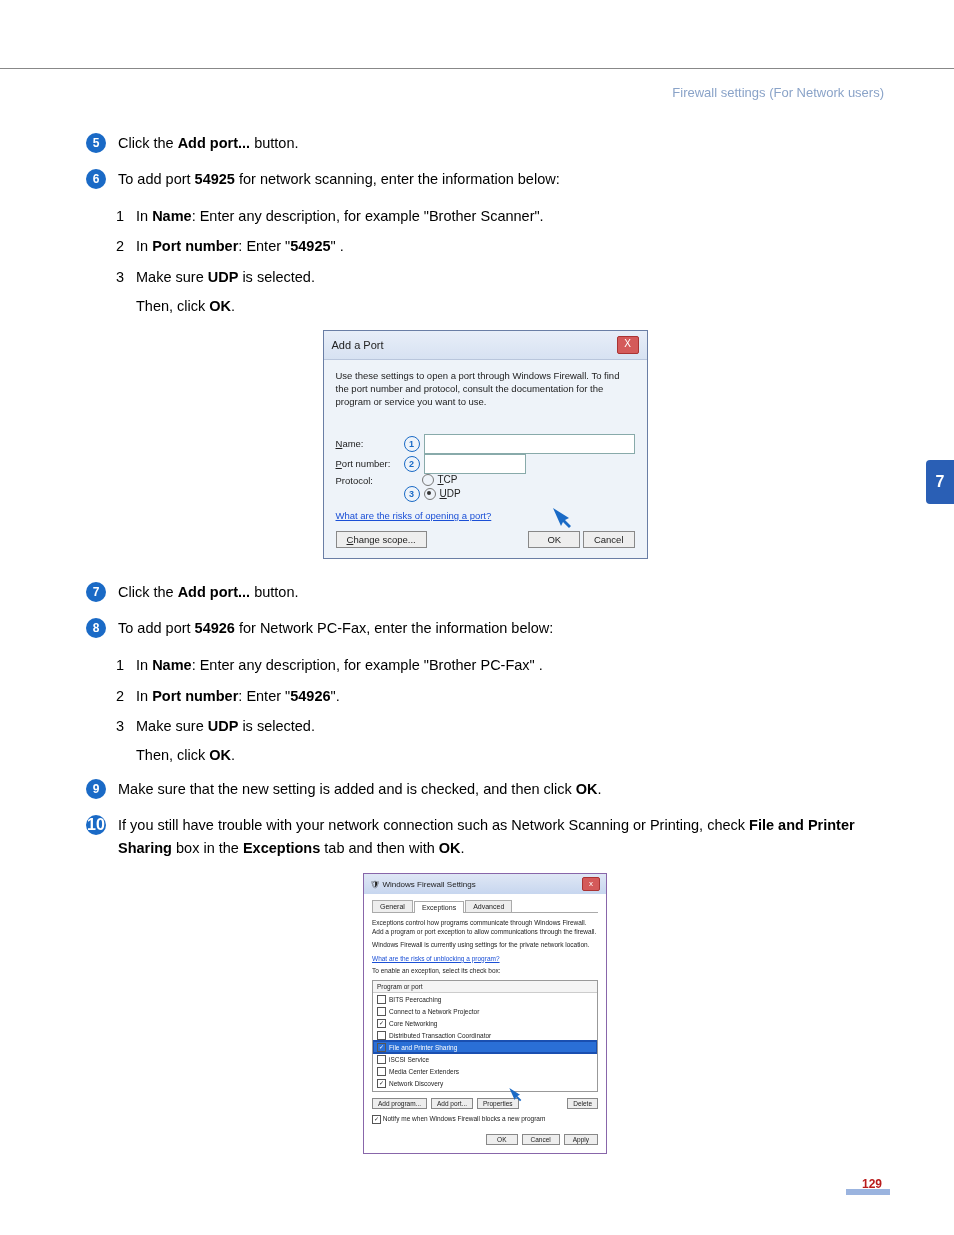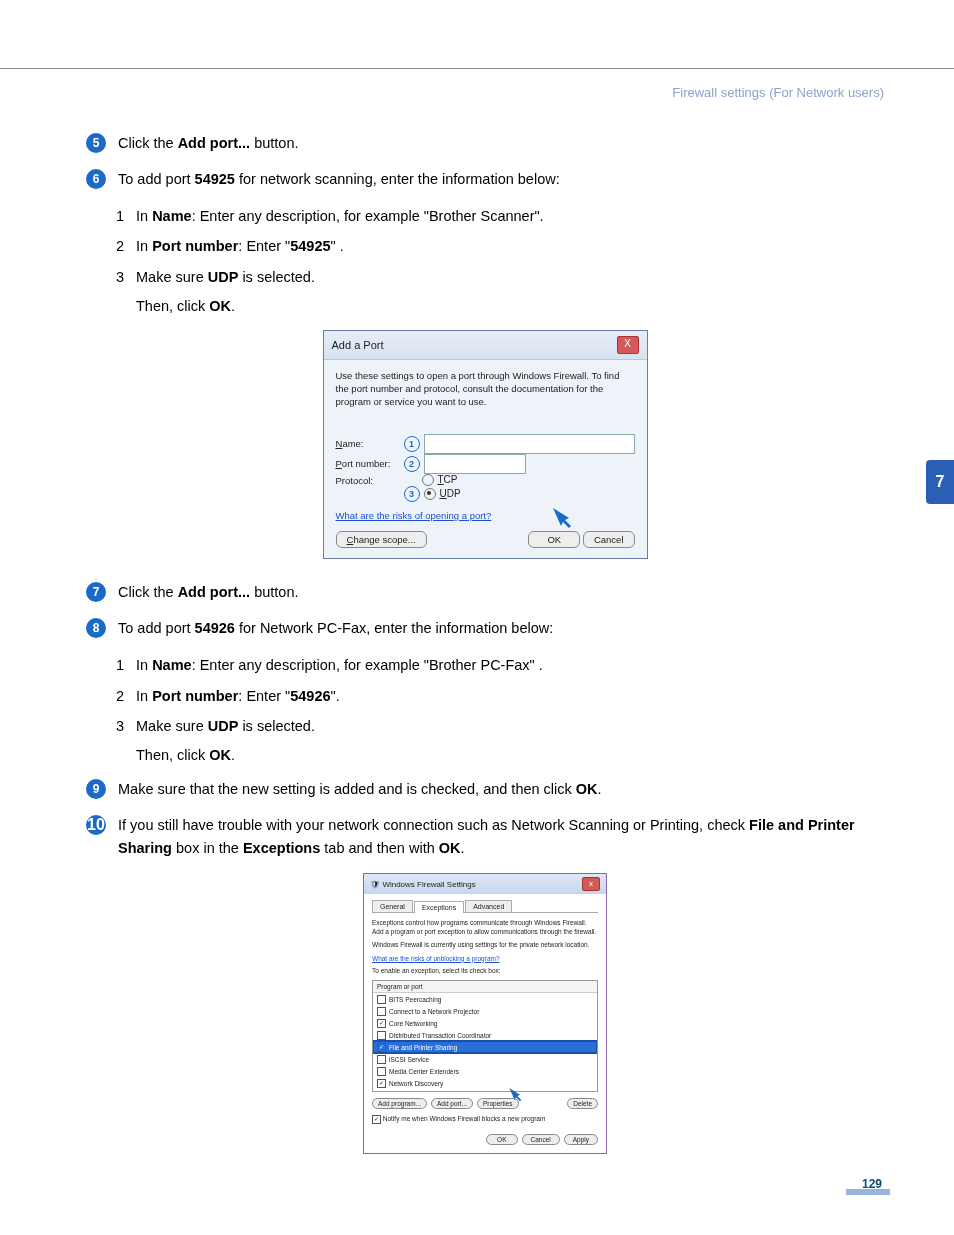--- a/index.html
+++ b/index.html
@@ -23,42 +23,42 @@
 .d1-desc{font-size:9.5px;line-height:1.35;margin-bottom:25px}
 .row{display:flex;align-items:center;margin-bottom:0}
 .lbl{width:68px;font-size:9.5px}
 .und{text-decoration:underline}
 .circ{display:inline-flex;width:14px;height:14px;border:1.5px solid #1a6ac6;border-radius:50%;color:#1a6ac6;font-size:9px;align-items:center;justify-content:center;font-weight:bold;margin-right:4px}
 .txtin{flex:1;height:18px;border:1px solid #8aa;background:#fff}
 .radio{width:10px;height:10px;border:1px solid #777;border-radius:50%;margin-right:4px;display:inline-block;vertical-align:middle;position:relative}
 .radio.on::after{content:"";position:absolute;width:4px;height:4px;background:#333;border-radius:50%;top:2px;left:2px}
 .link{color:#1a4fd6;text-decoration:underline;font-size:9.5px}
 .d1-foot{display:flex;justify-content:space-between;align-items:center;margin-top:10px}
-.btn{border:1px solid #888;background:#eee;font-size:9.5px;padding:2px 10px;border-radius:6px}
+.btn{border:1px solid #888;background:#eee;font-size:9.5px;padding:2px 10px;border-radius:0}
 .arrow{position:absolute;right:66px;bottom:28px}
 .arrow svg{width:30px;height:22px}
 .dialog2{width:242px;border:1px solid #86a;background:#fff;font-size:7px;color:#222;margin-top:4px}
 .d2-title{background:linear-gradient(#dfe7f5,#c7d6ef);padding:3px 6px;font-size:8px;display:flex;justify-content:space-between;align-items:center}
 .d2-body{padding:6px 8px 8px 8px}
 .tabs{display:flex;border-bottom:1px solid #aaa;margin-bottom:6px}
 .tab{border:1px solid #aaa;border-bottom:none;padding:2px 7px;margin-right:1px;background:#eee;font-size:7px}
 .tab.active{background:#fff;position:relative;top:1px}
 .d2-desc{font-size:6.5px;line-height:1.3;margin-bottom:5px}
 .listbox{border:1px solid #999;height:110px;overflow:hidden;font-size:6.5px}
 .lh{border-bottom:1px solid #ccc;padding:2px 4px;background:#f4f4f4}
 .li{padding:1.5px 4px;display:flex;align-items:center;gap:3px}
 .li.hl{background:#2a6fd6;color:#fff;outline:2px solid #1a4fb0;outline-offset:-1px}
 .cb{width:7px;height:7px;border:1px solid #555;display:inline-block;font-size:6px;line-height:6px;text-align:center}
 .d2-btns{display:flex;gap:4px;margin-top:6px}
 .d2-btns .btn{font-size:6.5px;padding:1px 5px}
 .d2-foot{display:flex;justify-content:flex-end;gap:4px;margin-top:10px}
 .arrow2{position:absolute}
 .sidetab{position:absolute;right:0;top:460px;width:28px;height:44px;background:#2a5fb5;color:#fff;border-radius:4px 0 0 4px;display:flex;align-items:center;justify-content:center;font-weight:bold;font-size:16px}
 .pagenum{position:absolute;right:72px;bottom:44px;font-size:12px}
-.pagenum b{color:#0c4a6e}
+.pagenum b{color:#b91c1c}
 .pgbar{position:absolute;right:64px;bottom:40px;width:44px;height:6px;background:#9bb4df}
 </style>
 </head>
 <body>
 <div class="page">
 
 <div class="hr"></div>
 <div class="breadcrumb">Firewall settings (For Network users)</div>
 <div class="sidetab">7</div>
 

